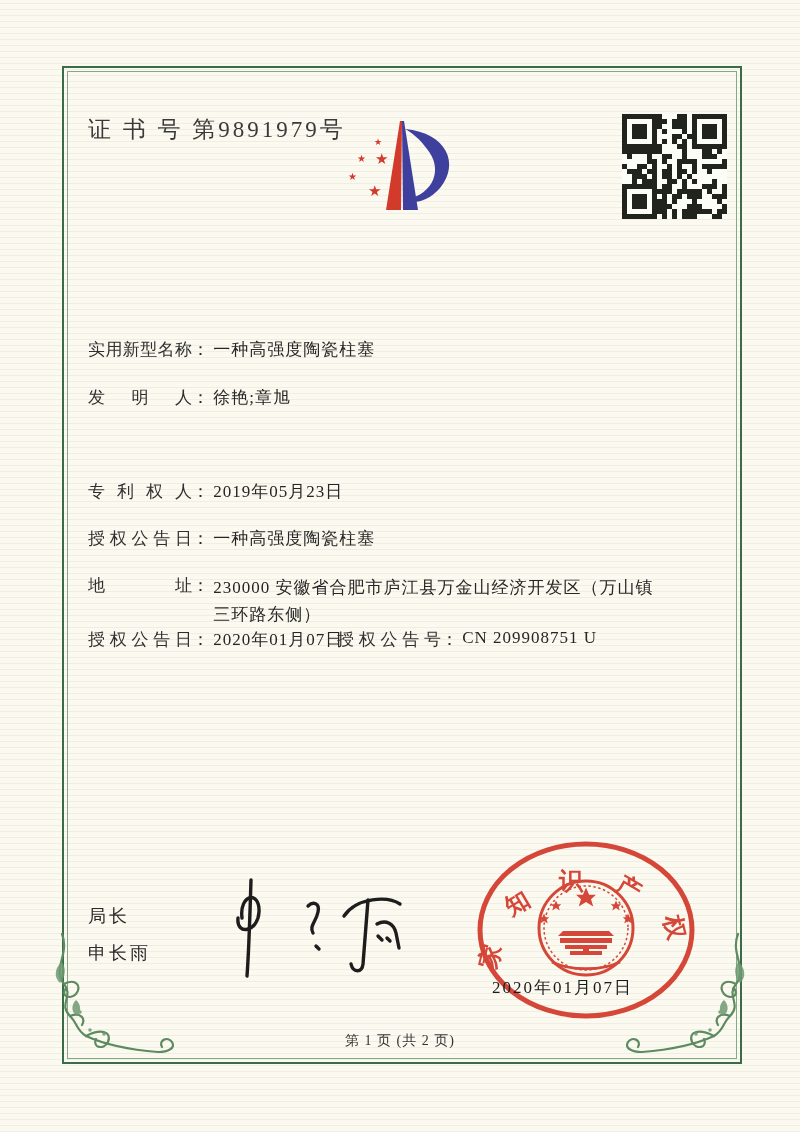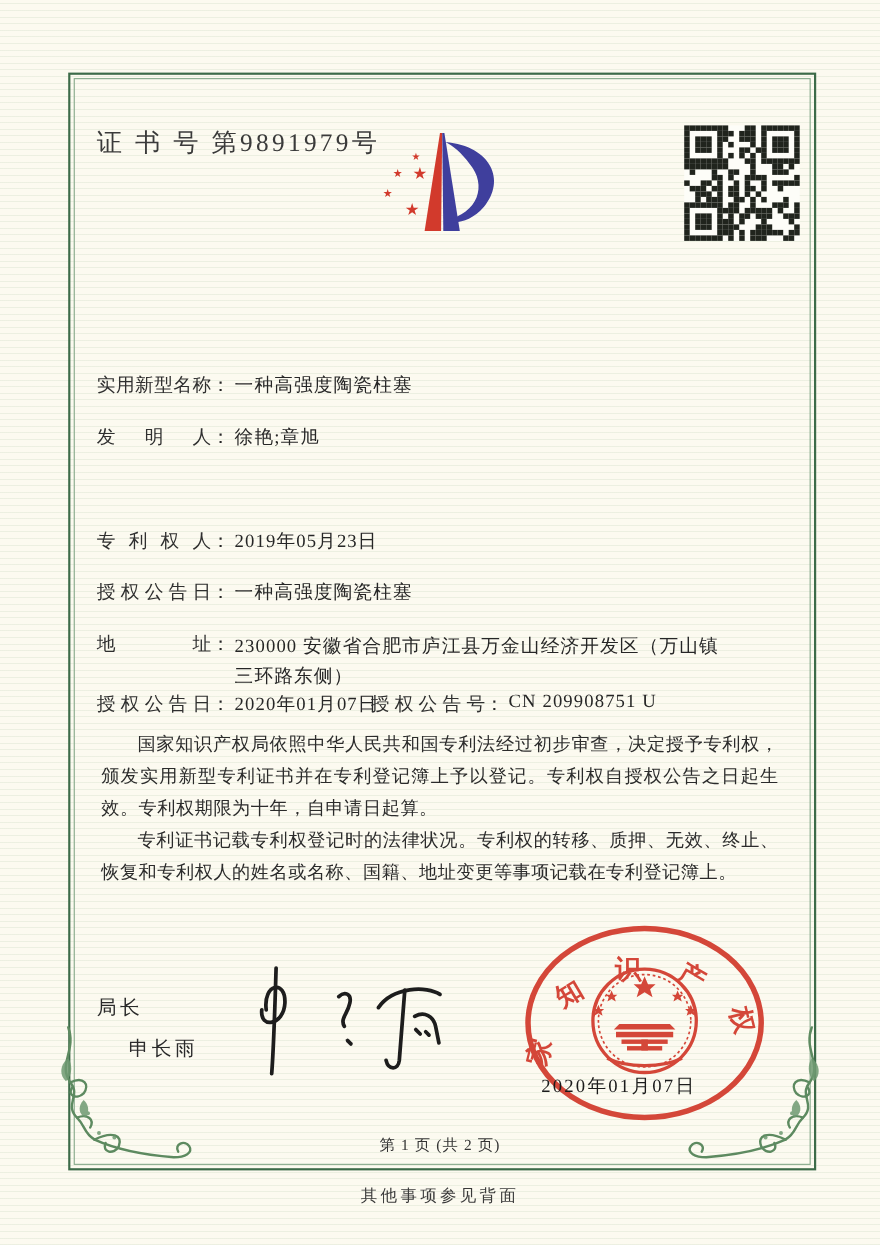--- a/index.html
+++ b/index.html
@@ -54,21 +54,21 @@
   .pair2{position:absolute;left:249px;top:0;}
   
   .body-text{
     position:absolute;left:92px;top:662px;width:616px;
     font-size:16.5px;line-height:29px;letter-spacing:0.5px;color:#2b2b2b;
     text-align:justify;
   }
   .body-text p{margin:0;text-indent:2em;}
   
   .officer-title{position:absolute;left:88px;top:904px;font-size:18px;letter-spacing:3px;color:#2a2a2a;}
-  .officer-name{position:absolute;left:88px;top:941px;font-size:18px;letter-spacing:3px;color:#2a2a2a;margin-left:29px;}
+  .officer-name{position:absolute;left:88px;top:941px;font-size:18px;letter-spacing:3px;color:#2a2a2a;}
   .sig{position:absolute;left:212px;top:872px;width:215px;height:118px;}
   .seal{position:absolute;left:470px;top:836px;width:232px;height:188px;opacity:0.93;}
   .seal-date{
     position:absolute;left:492px;top:976px;font-size:17px;letter-spacing:2px;
     color:#1b1b1b;white-space:nowrap;
   }
   
   .page-num{position:absolute;left:0;right:0;top:1032px;text-align:center;font-size:14px;color:#333;letter-spacing:1px;}
   .back-note{position:absolute;left:0;right:0;top:1078px;text-align:center;font-size:15px;color:#3a3a3a;letter-spacing:3px;}
 </style>
@@ -401,24 +401,20 @@
   </div>
   <div class="row" style="top:628px">
     <span class="flabel">授权公告日</span><span class="colon">：</span>
     <span class="fvalue">2020年01月07日</span>
     <span class="pair2">
       <span class="flabel">授权公告号</span><span class="colon">：</span>
       <span class="fvalue">CN 209908751 U</span>
     </span>
   </div>
 
-  <div class="body-text">
-    <p>国家知识产权局依照中华人民共和国专利法经过初步审查，决定授予专利权，颁发实用新型专利证书并在专利登记簿上予以登记。专利权自授权公告之日起生效。专利权期限为十年，自申请日起算。</p>
-    <p>专利证书记载专利权登记时的法律状况。专利权的转移、质押、无效、终止、恢复和专利权人的姓名或名称、国籍、地址变更等事项记载在专利登记簿上。</p>
-  </div>
 
   <div class="officer-title">局长</div>
   <div class="officer-name">申长雨</div>
 
   <svg class="sig" viewBox="0 0 215 118">
     <g stroke="#1d1d1d" stroke-width="3.4" fill="none" stroke-linecap="round" stroke-linejoin="round">
       <path d="M30,46 C27,22 48,18 47,40 C46,60 24,64 26,46"></path>
       <path d="M39,8 C38,40 37,78 35,104"></path>
       <path d="M96,34 C101,29 108,31 106,40 C104,50 97,54 101,61"></path>
       <path d="M104,74 l3,3"></path>
@@ -453,15 +449,14 @@
         <rect x="95" y="109" width="42" height="4"></rect>
         <rect x="100" y="115" width="32" height="4"></rect>
         <rect x="113" y="109" width="6" height="10"></rect>
       </g>
       <path d="M82,126 C100,135 132,135 150,126" fill="none" stroke="#d23a2c" stroke-width="3"></path>
     </g>
   </svg>
   <div class="seal-date">2020年01月07日</div>
 
   <div class="page-num">第 1 页 (共 2 页)</div>
-  <div class="back-note">其他事项参见背面</div>
 
 </div>
 
 </body></html>

